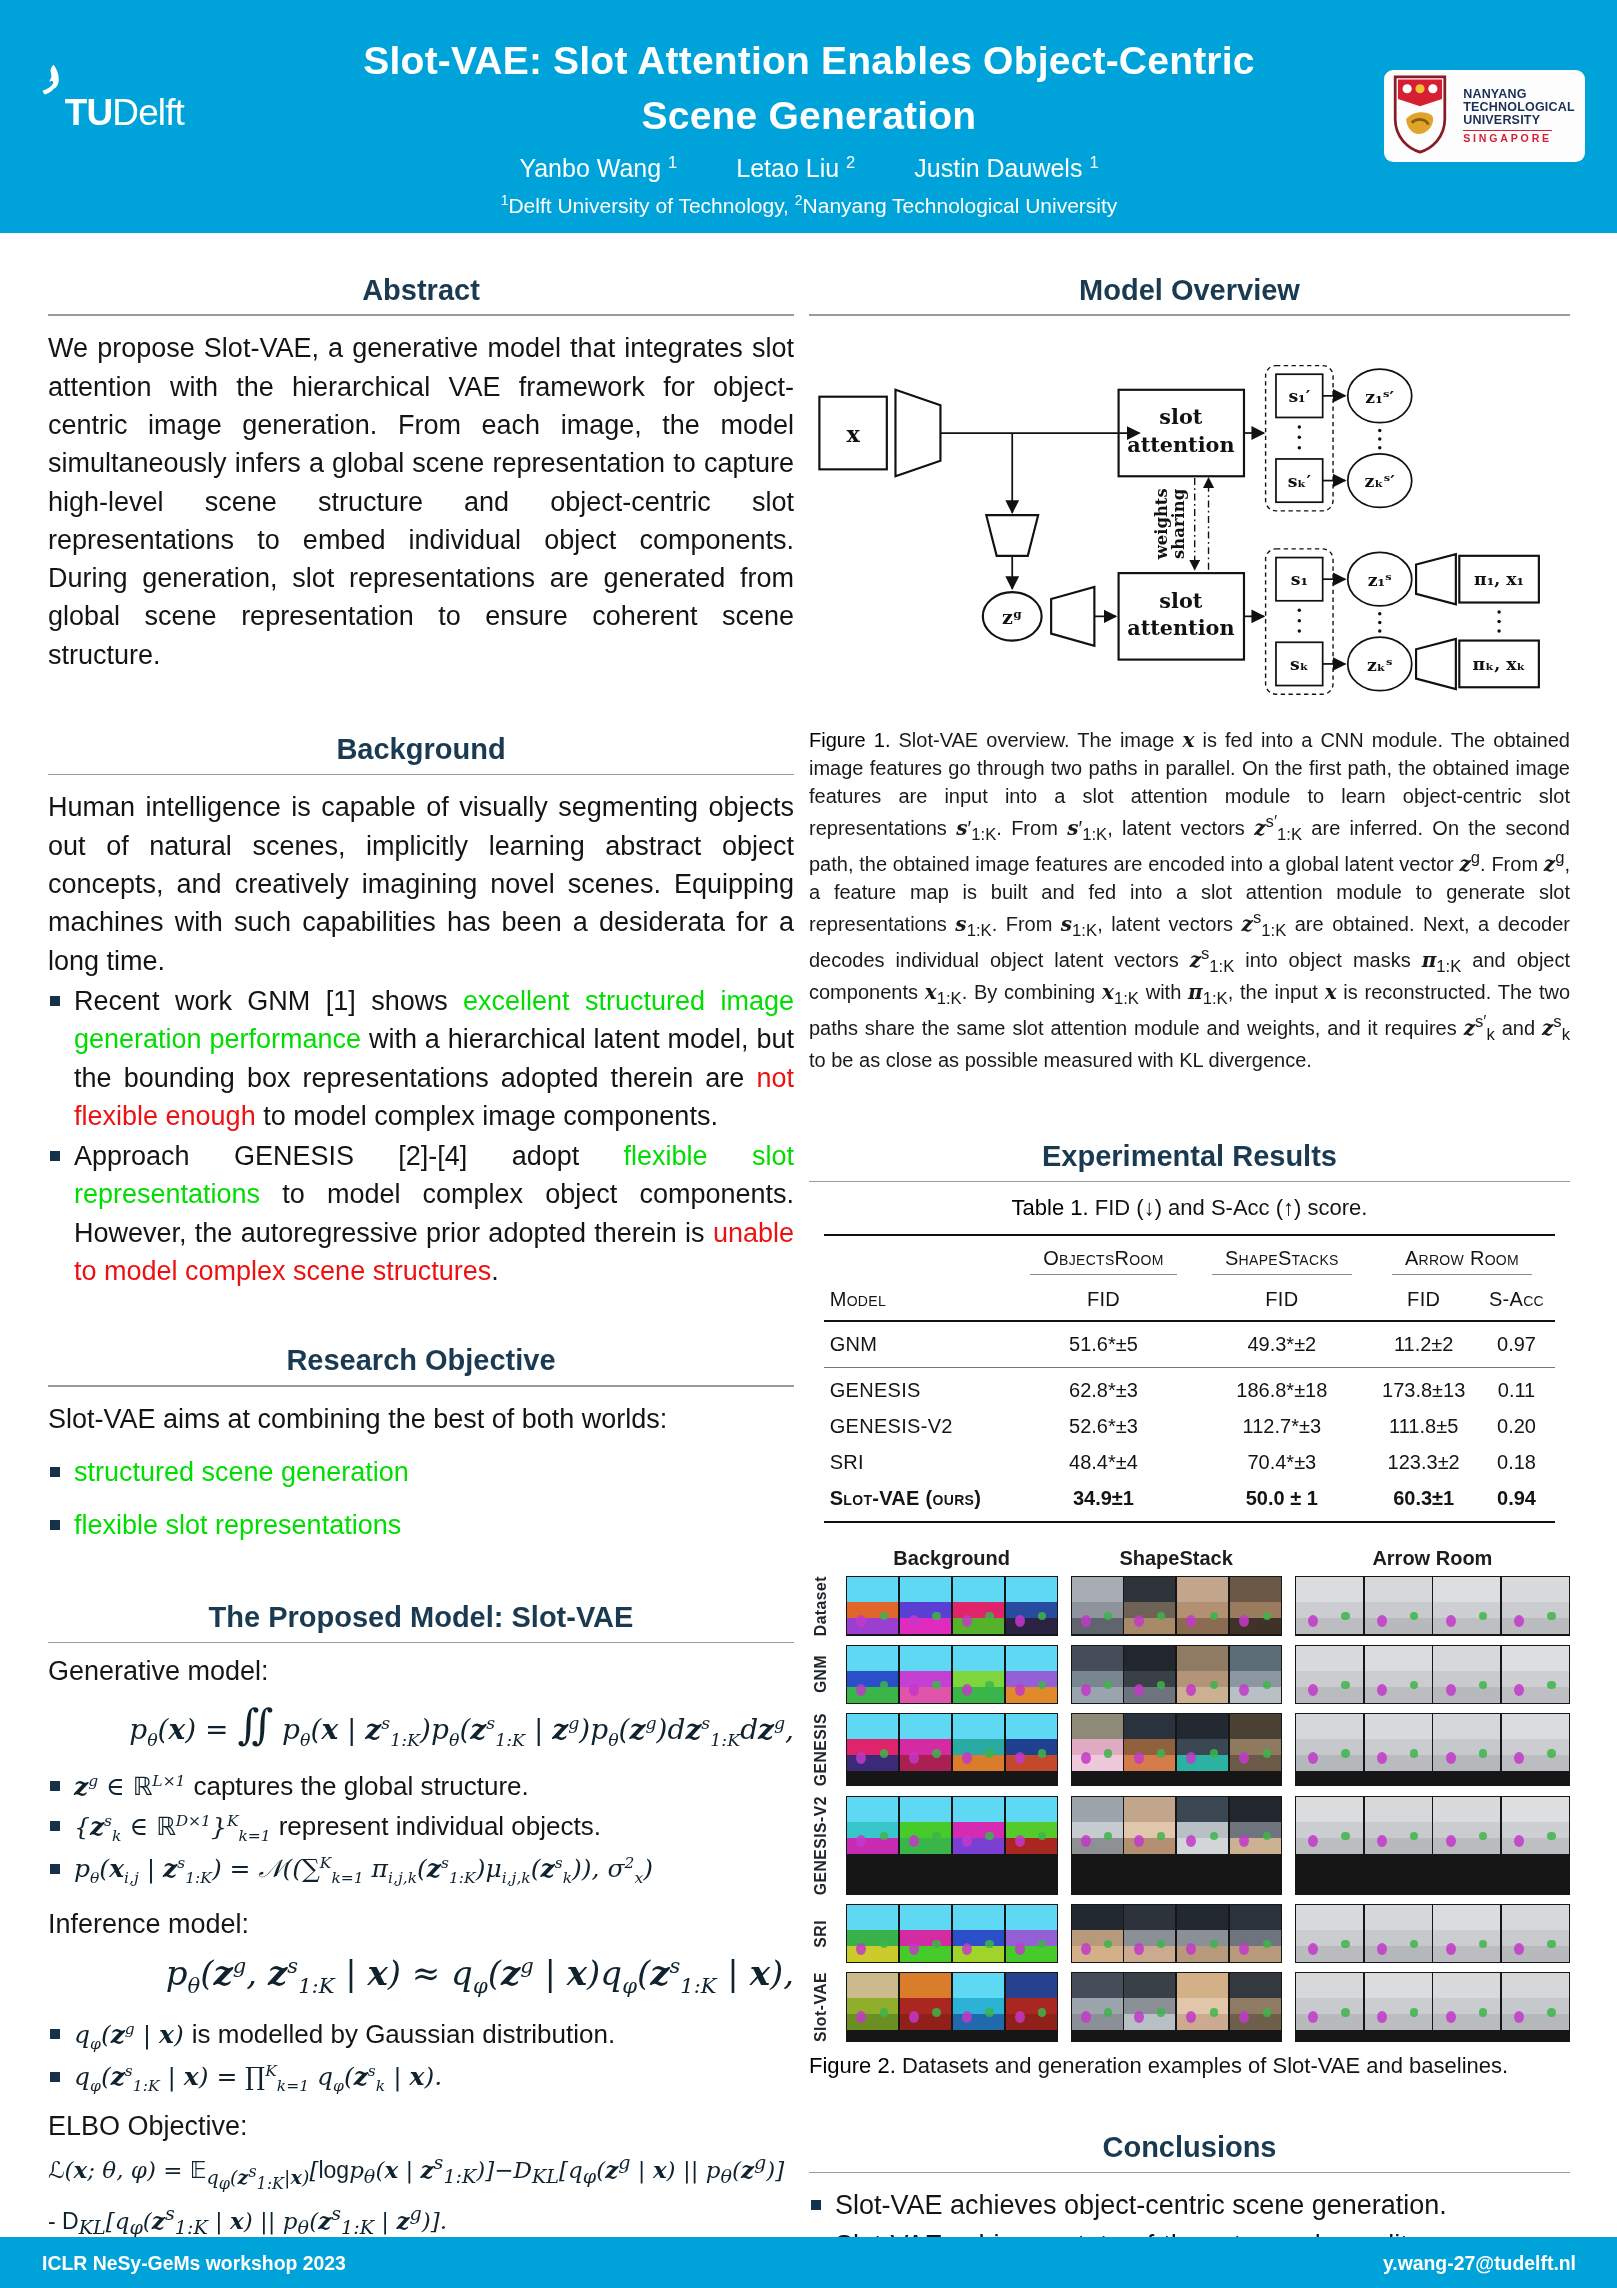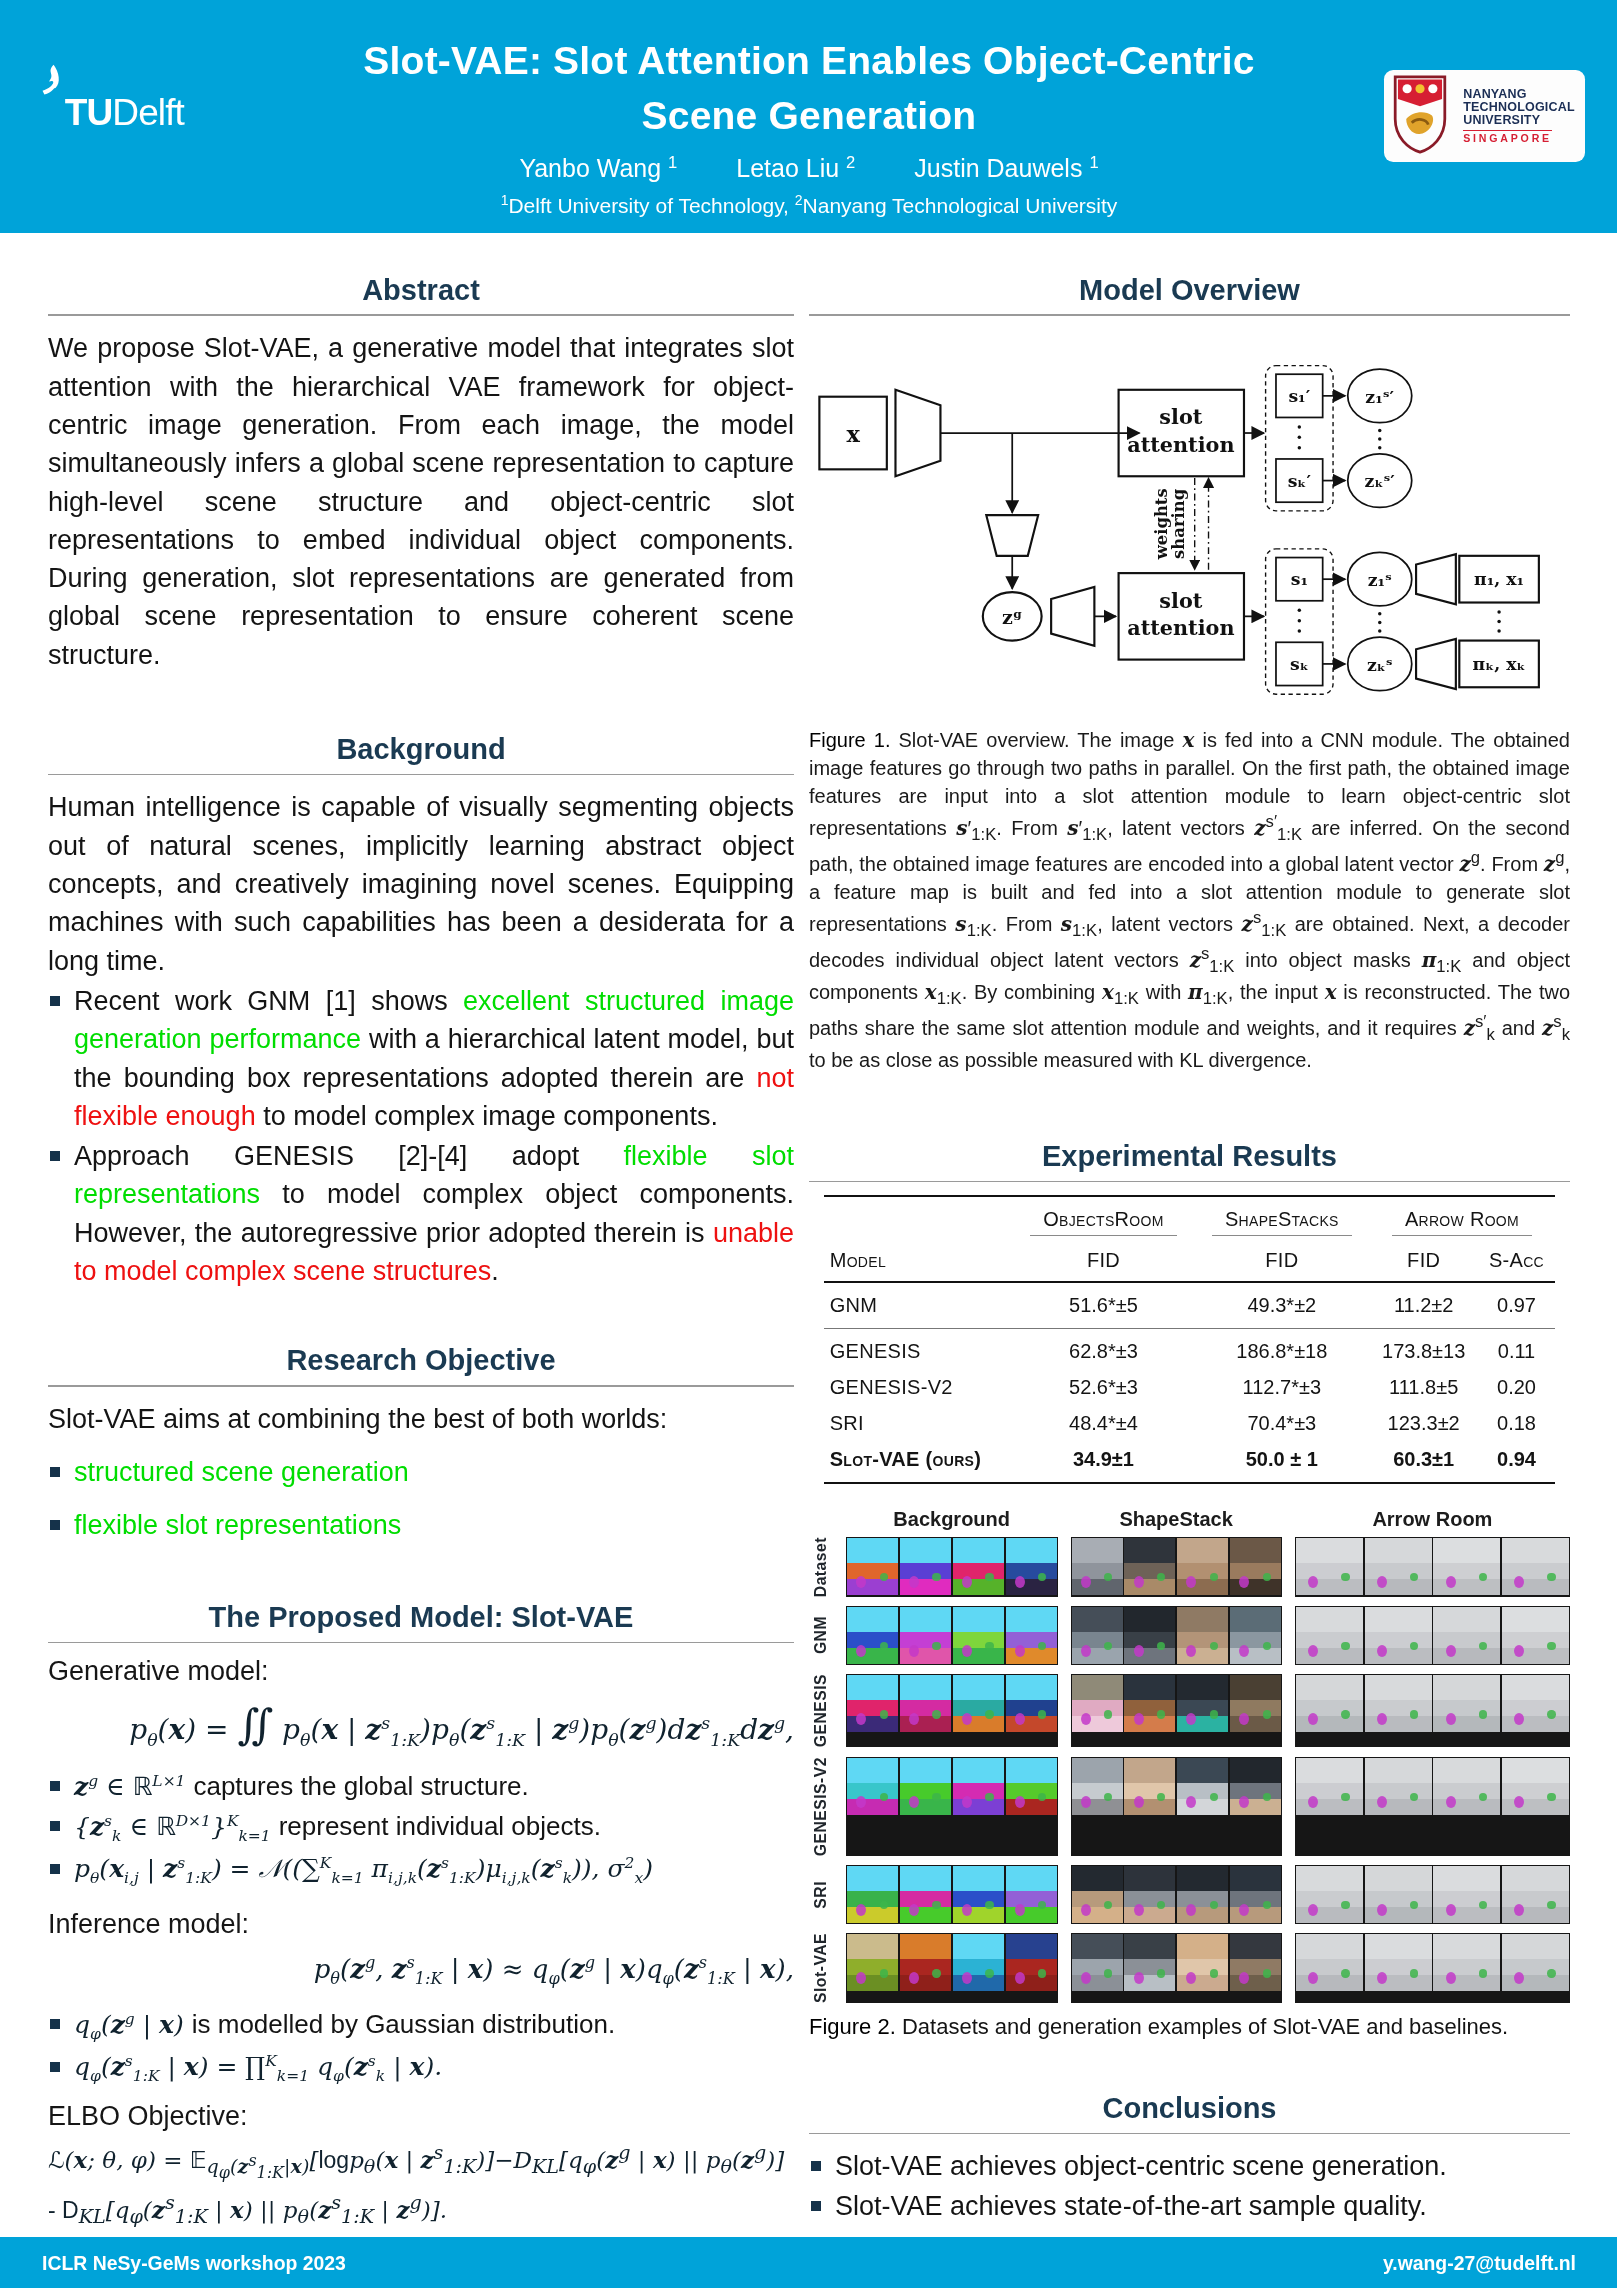--- a/index.html
+++ b/index.html
@@ -195,21 +195,21 @@
 
         <div class="model-label">Generative model:</div>
         <div class="eq">p<sub>θ</sub>(<b>x</b>) = <span style="font-size:1.5em;font-style:normal">∬</span> p<sub>θ</sub>(<b>x</b> | <b>z</b><sup>s</sup><sub>1:K</sub>)p<sub>θ</sub>(<b>z</b><sup>s</sup><sub>1:K</sub> | <b>z</b><sup>g</sup>)p<sub>θ</sub>(<b>z</b><sup>g</sup>)d<b>z</b><sup>s</sup><sub>1:K</sub>d<b>z</b><sup>g</sup>,</div>
         <ul class="sq">
           <li class="math"><b>z</b><sup>g</sup> ∈ ℝ<sup>L×1</sup> <span class="rm">captures the global structure.</span></li>
           <li class="math">{<b>z</b><sup>s</sup><sub>k</sub> ∈ ℝ<sup>D×1</sup>}<sup>K</sup><sub>k=1</sub> <span class="rm">represent individual objects.</span></li>
           <li class="math">p<sub>θ</sub>(<b>x</b><sub>i,j</sub> | <b>z</b><sup>s</sup><sub>1:K</sub>) = 𝒩((∑<sup>K</sup><sub>k=1</sub> π<sub>i,j,k</sub>(<b>z</b><sup>s</sup><sub>1:K</sub>)μ<sub>i,j,k</sub>(<b>z</b><sup>s</sup><sub>k</sub>)), σ<sup>2</sup><sub>x</sub>)</li>
         </ul>
 
         <div class="model-label" style="margin-top:18.5px">Inference model:</div>
-        <div class="eq" style="font-size:26px">p<sub>θ</sub>(<b>z</b><sup>g</sup>, <b>z</b><sup>s</sup><sub>1:K</sub> | <b>x</b>) ≈ q<sub>φ</sub>(<b>z</b><sup>g</sup> | <b>x</b>)q<sub>φ</sub>(<b>z</b><sup>s</sup><sub>1:K</sub> | <b>x</b>),</div>
+        <div class="eq" style="font-size:34px">p<sub>θ</sub>(<b>z</b><sup>g</sup>, <b>z</b><sup>s</sup><sub>1:K</sub> | <b>x</b>) ≈ q<sub>φ</sub>(<b>z</b><sup>g</sup> | <b>x</b>)q<sub>φ</sub>(<b>z</b><sup>s</sup><sub>1:K</sub> | <b>x</b>),</div>
         <ul class="sq">
           <li class="math">q<sub>φ</sub>(<b>z</b><sup>g</sup> | <b>x</b>) <span class="rm">is modelled by Gaussian distribution.</span></li>
           <li class="math">q<sub>φ</sub>(<b>z</b><sup>s</sup><sub>1:K</sub> | <b>x</b>) = ∏<sup>K</sup><sub>k=1</sub> q<sub>φ</sub>(<b>z</b><sup>s</sup><sub>k</sub> | <b>x</b>).</li>
         </ul>
 
         <div class="model-label" style="margin-top:13px">ELBO Objective:</div>
         <div class="elbo">ℒ(<b>x</b>; θ, φ) = 𝔼<sub>q<sub>φ</sub>(<b>z</b><sup>s</sup><sub>1:K</sub>|<b>x</b>)</sub>[<span class="rm">log</span>p<sub>θ</sub>(<b>x</b> | <b>z</b><sup>s</sup><sub>1:K</sub>)]−D<sub>KL</sub>[q<sub>φ</sub>(<b>z</b><sup>g</sup> | <b>x</b>) || p<sub>θ</sub>(<b>z</b><sup>g</sup>)]</div>
         <div class="elbo"><span class="rm">- D</span><sub>KL</sub>[q<sub>φ</sub>(<b>z</b><sup>s</sup><sub>1:K</sub> | <b>x</b>) || p<sub>θ</sub>(<b>z</b><sup>s</sup><sub>1:K</sub> | <b>z</b><sup>g</sup>)].</div>
       </div>
     </div>
@@ -303,20 +303,21 @@
             <circle cx="798" cy="338" r="2" fill="#111"></circle>
             <circle cx="798" cy="349" r="2" fill="#111"></circle>
         </svg>
 
         <div class="figcap"><span class="figlabel">Figure 1.</span> Slot-VAE overview.  The image <b class="m">x</b> is fed into a CNN module.  The obtained image features go through two paths in parallel.  On the first path, the obtained image features are input into a slot attention module to learn object-centric slot representations <b class="m">s</b>′<sub>1:K</sub>.  From <b class="m">s</b>′<sub>1:K</sub>, latent vectors <b class="m">z</b><sup>s′</sup><sub>1:K</sub> are inferred.  On the second path, the obtained image features are encoded into a global latent vector <b class="m">z</b><sup>g</sup>. From <b class="m">z</b><sup>g</sup>, a feature map is built and fed into a slot attention module to generate slot representations <b class="m">s</b><sub>1:K</sub>.  From <b class="m">s</b><sub>1:K</sub>, latent vectors <b class="m">z</b><sup>s</sup><sub>1:K</sub> are obtained.  Next, a decoder decodes individual object latent vectors <b class="m">z</b><sup>s</sup><sub>1:K</sub> into object masks <b class="m">π</b><sub>1:K</sub> and object components <b class="m">x</b><sub>1:K</sub>. By combining <b class="m">x</b><sub>1:K</sub> with <b class="m">π</b><sub>1:K</sub>, the input <b class="m">x</b> is reconstructed. The two paths share the same slot attention module and weights, and it requires <b class="m">z</b><sup>s′</sup><sub>k</sub> and <b class="m">z</b><sup>s</sup><sub>k</sub> to be as close as possible measured with KL divergence.</div>
       </div>
 
       <div class="sec-results">
         <h2 class="sec-title">Experimental Results</h2>
         <div class="rule"></div>
+        <div class="tablecap"><span class="figlabel">Table 1.</span> FID (↓) and S-Acc (↑) score.</div>
 
         <table class="results">
           <thead>
             <tr class="groups">
               <th></th>
               <th class="sc"><span class="grp-underline">ObjectsRoom</span></th>
               <th class="sc"><span class="grp-underline">ShapeStacks</span></th>
               <th class="sc" colspan="2"><span class="grp-underline">Arrow Room</span></th>
             </tr>
             <tr class="cols">

